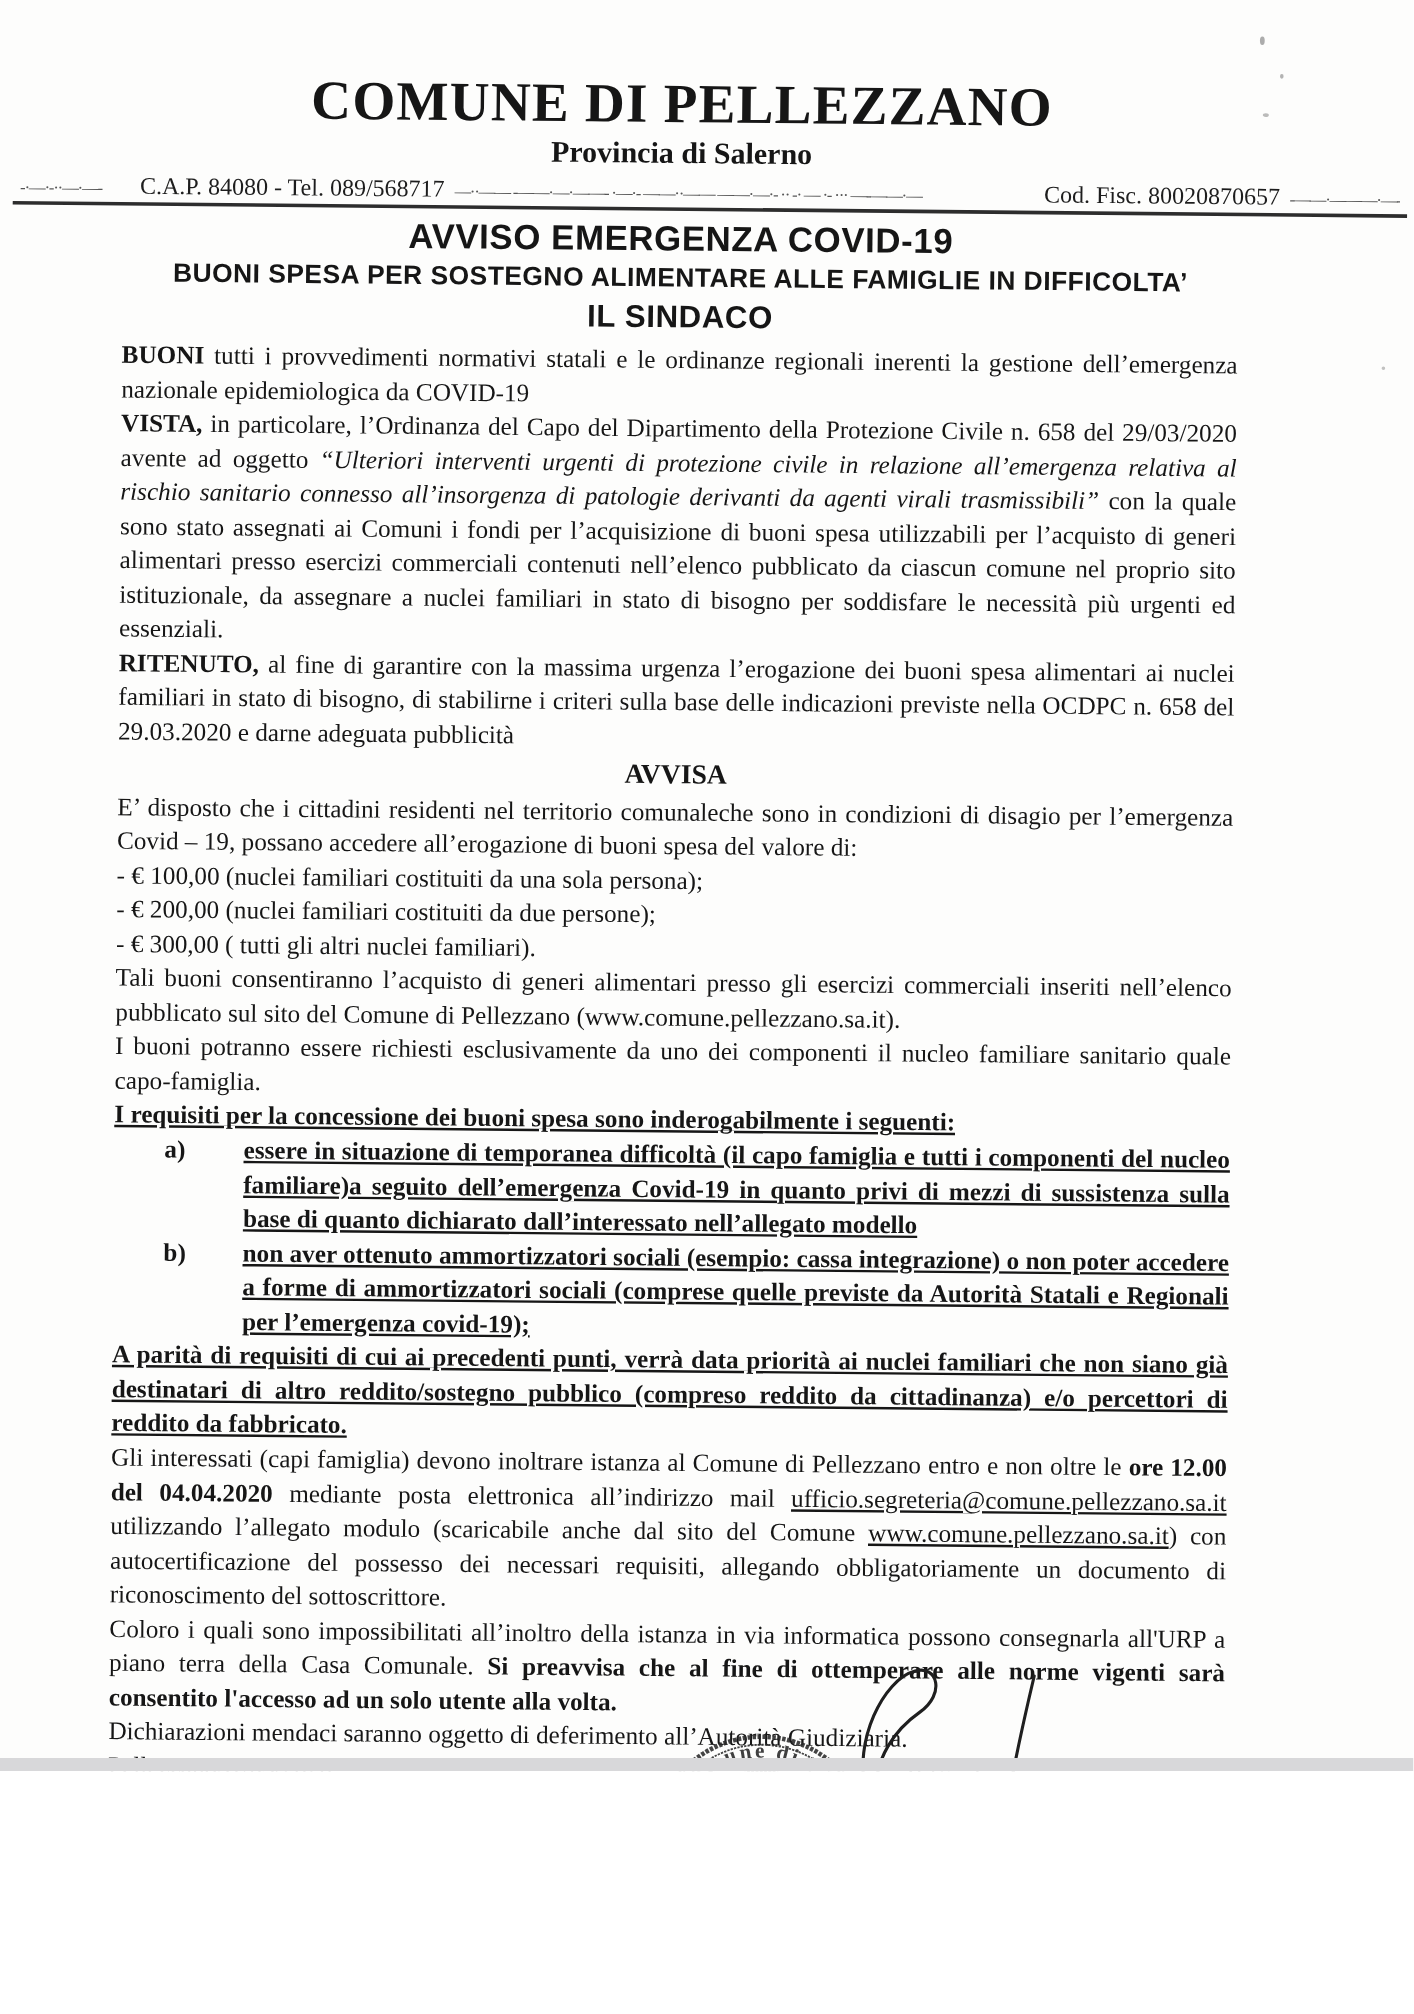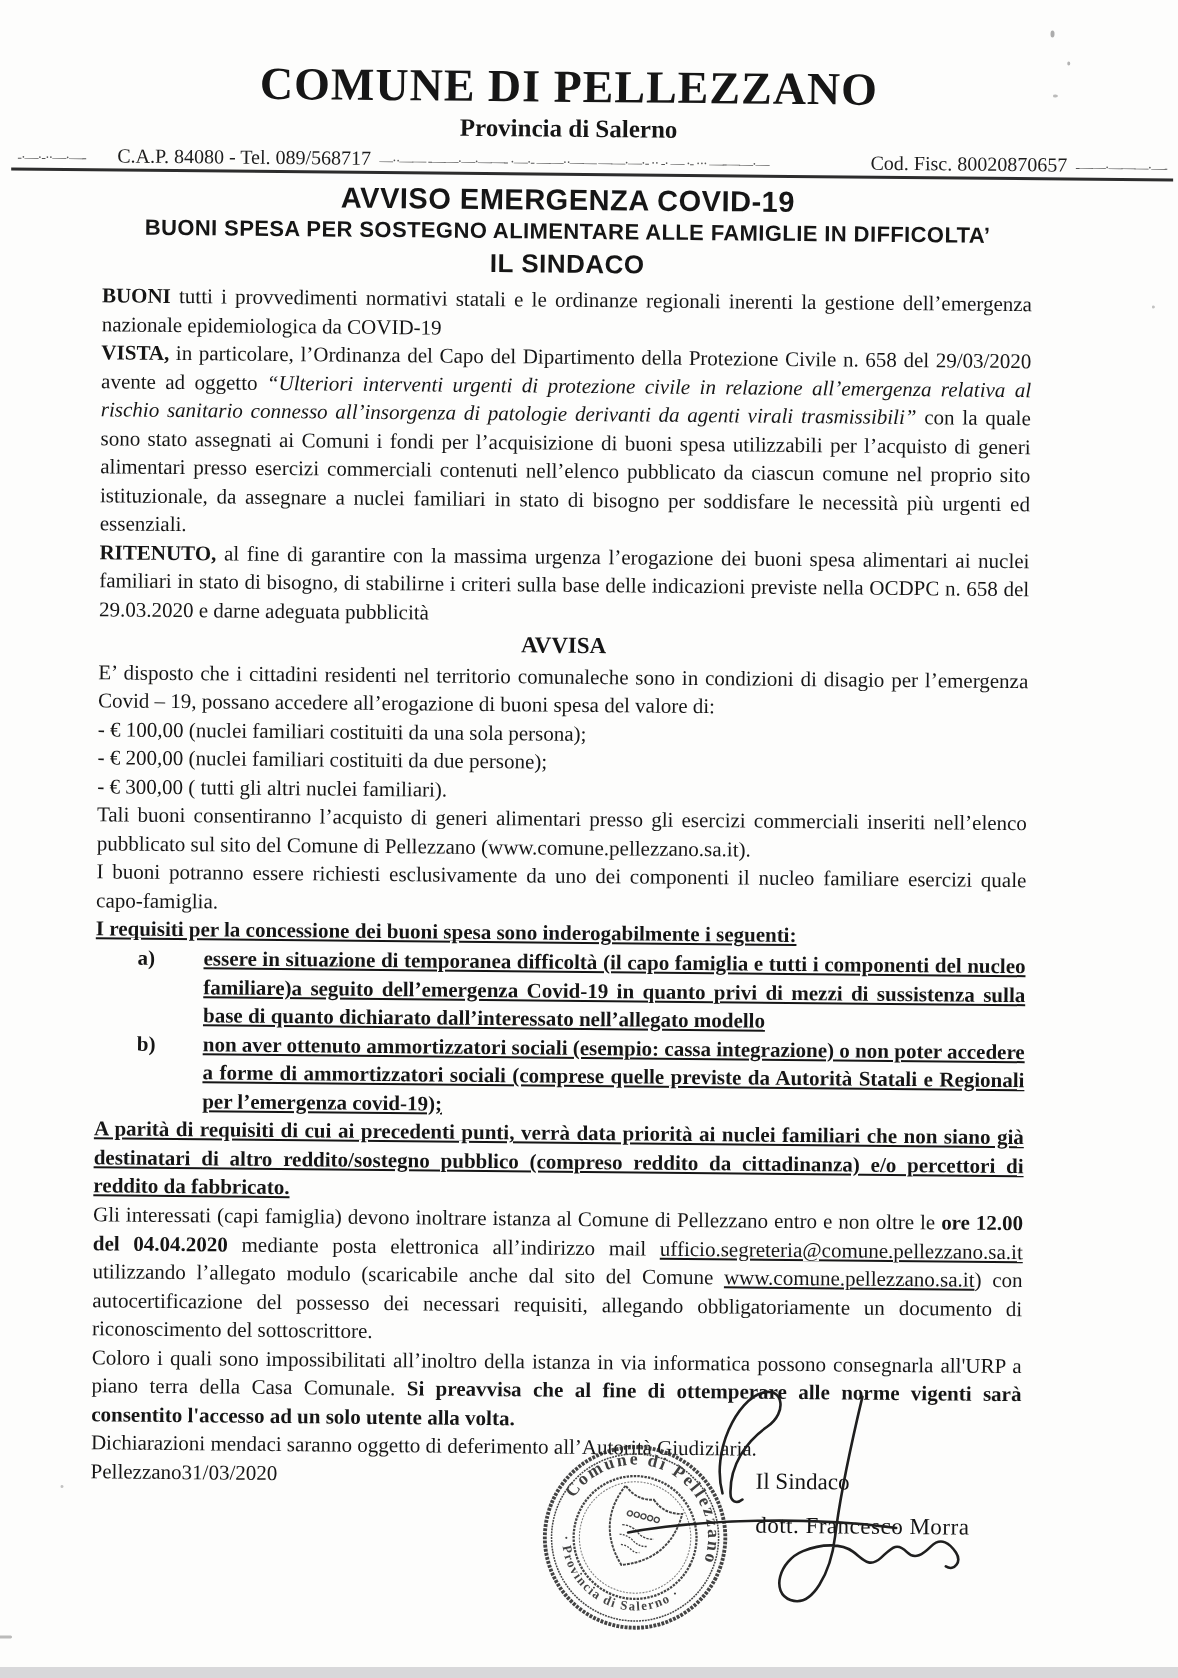--- a/index.html
+++ b/index.html
@@ -1,18 +1,18 @@
 <!DOCTYPE html>
 <html lang="it"><head>
 <meta charset="utf-8">
 <style>
   html,body{margin:0;padding:0;background:#ffffff;}
   .page{
     position:relative;
-    width:1178px;height:1678px;
+    width:1178px;height:1476px;
     background:#fdfdfc;
     overflow:hidden;
     font-family:"Liberation Serif", serif;
     color:#161616;
   }
   .tilt{
     position:absolute;inset:0;
     transform:rotate(0.55deg);
     transform-origin:50% 30%;
   }
@@ -138,21 +138,21 @@
 
       <div class="h-avvisa">AVVISA</div>
 
       <p class="para"><span>E’ disposto che i cittadini residenti nel territorio comunaleche sono in condizioni di disagio per l’emergenza  Covid – 19, possano  accedere all’erogazione di buoni spesa del valore di:</span></p>
 
       <div class="vline">- € 100,00 (nuclei familiari costituiti da una sola persona);</div>
       <div class="vline">- € 200,00 (nuclei familiari costituiti da due persone);</div>
       <div class="vline">- € 300,00 ( tutti gli altri nuclei familiari).</div>
 
       <p class="para"><span>Tali buoni consentiranno l’acquisto di generi alimentari presso gli esercizi commerciali inseriti nell’elenco pubblicato sul sito del Comune di Pellezzano (www.comune.pellezzano.sa.it).</span></p>
-      <p class="para"><span>I buoni potranno essere richiesti esclusivamente da uno dei componenti il nucleo familiare esercizi quale capo-famiglia.</span></p>
+      <p class="para"><span>I buoni potranno essere richiesti esclusivamente da uno dei componenti il nucleo familiare sanitario quale capo-famiglia.</span></p>
 
       <p class="para bold-u">I requisiti per la concessione dei buoni spesa sono inderogabilmente i seguenti:</p>
 
       <div class="req-item">
         <div class="req-marker">a)</div>
         <div class="req-text">essere in situazione di temporanea difficoltà (il  capo famiglia e tutti i componenti del nucleo familiare)a seguito dell’emergenza Covid-19 in quanto privi di mezzi di sussistenza sulla base di quanto dichiarato dall’interessato nell’allegato modello</div>
       </div>
       <div class="req-item">
         <div class="req-marker">b)</div>
         <div class="req-text">non aver ottenuto ammortizzatori sociali (esempio: cassa integrazione) o non poter accedere a forme di ammortizzatori sociali (comprese quelle previste da Autorità Statali e Regionali per l’emergenza covid-19);</div>

